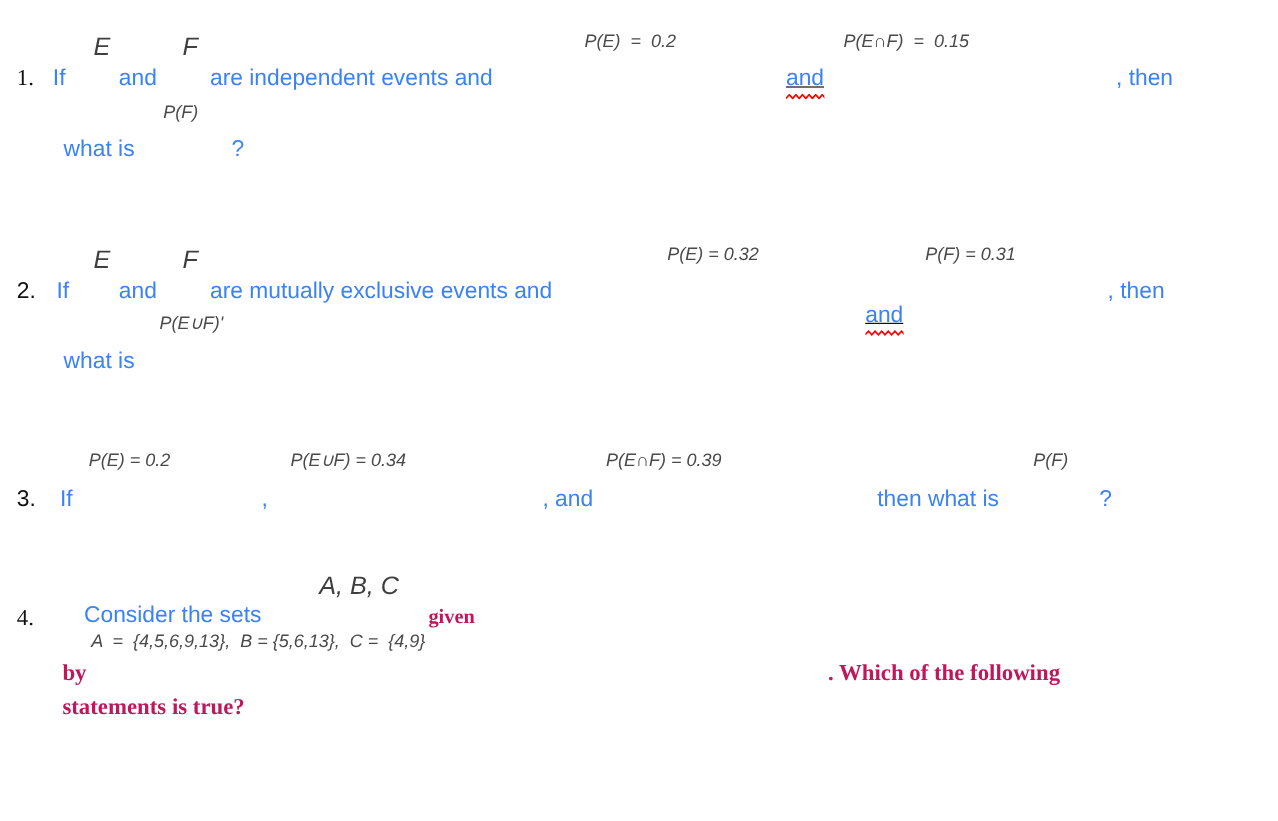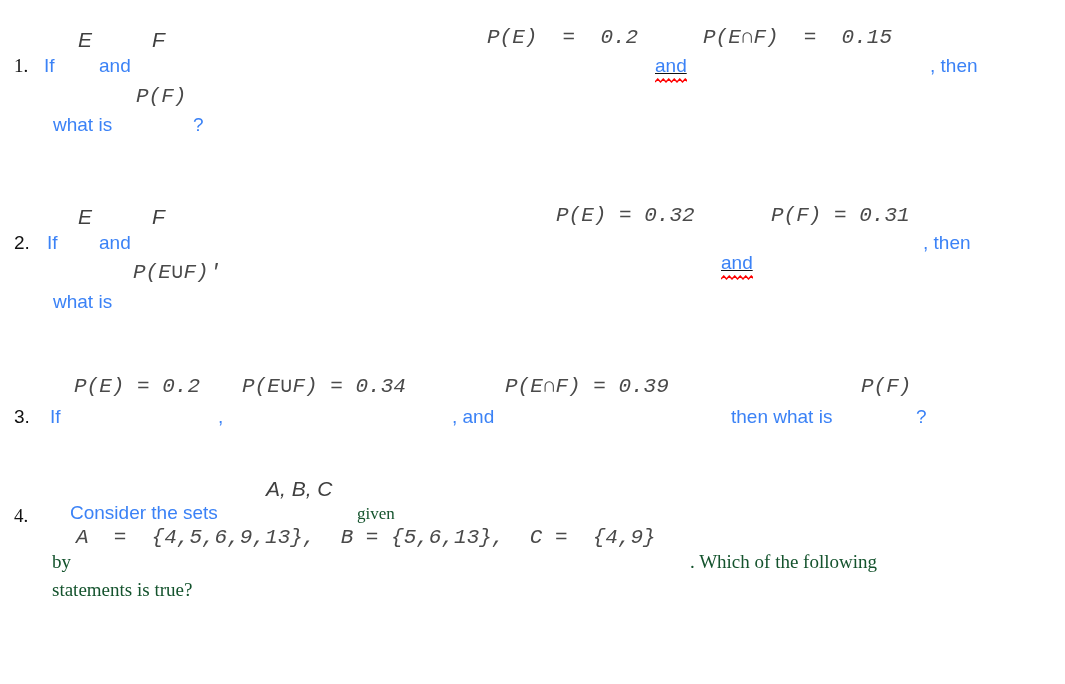--- a/index.html
+++ b/index.html
@@ -27,40 +27,41 @@
   .txt {
     font-family: "Liberation Sans", sans-serif;
     font-size: 19px;
     color: #3b82f6;
   }
 
   
   .serif {
     font-family: "Liberation Serif", serif;
     font-size: 19px;
-    color: #14532d;
+    color: #be185d;
+    font-weight: bold;
   }
 
   
   .num {
     font-family: "Liberation Serif", serif;
     font-size: 19px;
     color: #111111;
   }
   .num-sans {
     font-family: "Liberation Sans", sans-serif;
     font-size: 19px;
     color: #111111;
   }
 
   
   .eq {
-    font-family: Liberation Mono, monospace;
+    font-family: Liberation Sans, sans-serif;
     font-style: italic;
-    font-size: 21px;
+    font-size: 15px;
     color: #4a4a4a;
     white-space: pre;
   }
 
   
   .var {
     font-family: "Liberation Sans", sans-serif;
     font-style: italic;
     font-size: 21px;
     color: #3f3f3f;
@@ -91,20 +92,21 @@
   <span class="run num" style="left:14px; top:56px;">1.</span>
 
   <span class="run txt" style="left:44px; top:56px;">If</span>
 
   <span class="run var" style="left:78px; top:29px;">E</span>
 
   <span class="run txt" style="left:99px; top:56px;">and</span>
 
   <span class="run var" style="left:152px; top:29px;">F</span>
 
+  <span class="run txt" style="left:175px; top:56px;">are independent events and</span>
 
   <span class="run eq" style="left:487px; top:27px;">P(E)  =  0.2</span>
 
   <span class="run txt spell" style="left:655px; top:56px;"><span>and</span><span class="wavy"><svg width="44" height="5" viewBox="0 0 44 5">
           <path d="M0 4 L2.75 1 L5.5 4 L8.25 1 L11 4 L13.75 1 L16.5 4 L19.25 1 L22 4 L24.75 1 L27.5 4 L30.25 1 L33 4" fill="none" stroke="#ff0000" stroke-width="1.4"></path>
         </svg></span></span>
 
   <span class="run eq" style="left:703px; top:27px;">P(E∩F)  =  0.15</span>
 
   <span class="run txt" style="left:930px; top:56px;">, then</span>
@@ -120,20 +122,21 @@
   <span class="run num-sans" style="left:14px; top:233px;">2.</span>
 
   <span class="run txt" style="left:47px; top:233px;">If</span>
 
   <span class="run var" style="left:78px; top:206px;">E</span>
 
   <span class="run txt" style="left:99px; top:233px;">and</span>
 
   <span class="run var" style="left:152px; top:206px;">F</span>
 
+  <span class="run txt" style="left:175px; top:233px;">are mutually exclusive events and</span>
 
   <span class="run eq" style="left:556px; top:205px;">P(E) = 0.32</span>
 
   <span class="run txt spell" style="left:721px; top:233px;"><span>and</span><span class="wavy"><svg width="44" height="5" viewBox="0 0 44 5">
           <path d="M0 4 L2.75 1 L5.5 4 L8.25 1 L11 4 L13.75 1 L16.5 4 L19.25 1 L22 4 L24.75 1 L27.5 4 L30.25 1 L33 4" fill="none" stroke="#ff0000" stroke-width="1.4"></path>
         </svg></span></span>
 
   <span class="run eq" style="left:771px; top:205px;">P(F) = 0.31</span>
 
   <span class="run txt" style="left:923px; top:233px;">, then</span>

